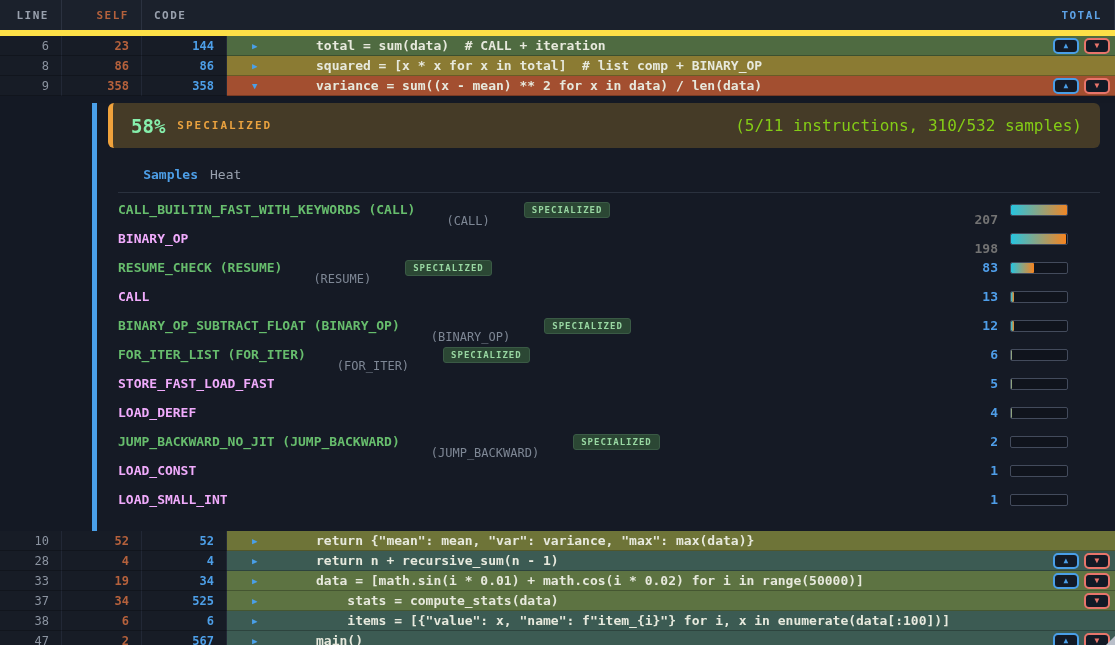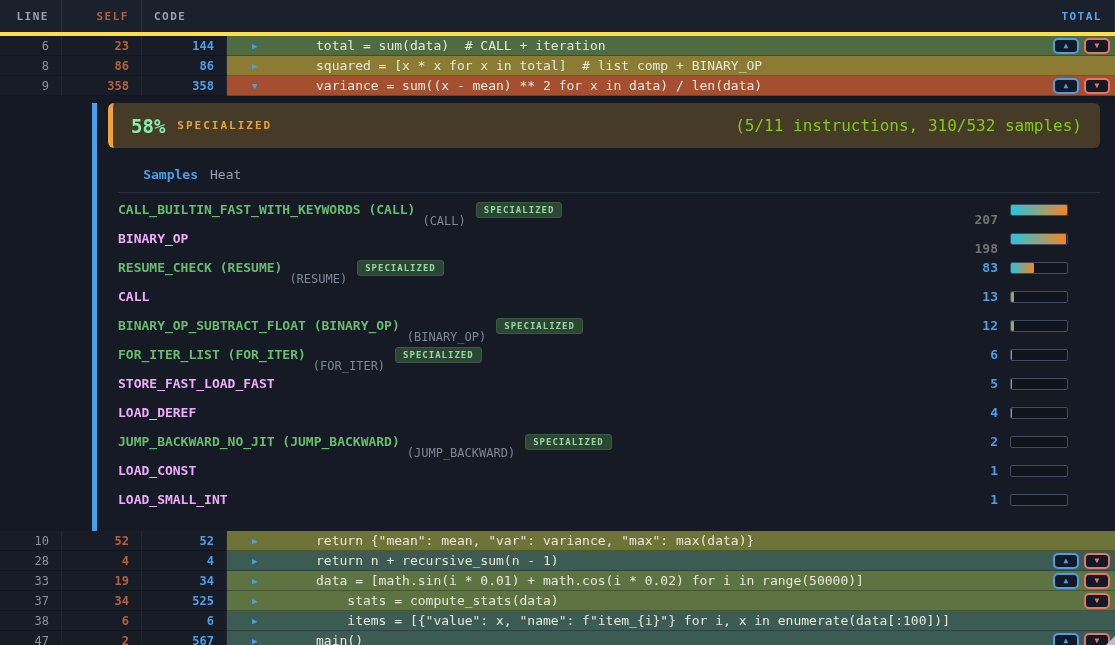--- a/index.html
+++ b/index.html
@@ -4,21 +4,21 @@
 <style>
   * { margin:0; padding:0; box-sizing:border-box; }
   html,body { background:#10141d; }
   .app {
     position:relative; width:1115px; height:645px; overflow:hidden;
     background:#141924; font-family:"DejaVu Sans Mono", monospace; cursor:default;
   }
   
   .hdr {
     display:grid; grid-template-columns:62px 80px 85px 1fr;
-    height:36px; background:#1b212c; border-bottom:4px solid #fde047;
+    height:36px; background:#1b212c; border-bottom:6px solid #fde047;
   }
   .hdr .hcell {
     display:flex; align-items:center; justify-content:flex-end;
     font-size:11px; font-weight:bold; letter-spacing:1.5px;
     color:#99a1ae; padding:0 12px; border-right:1px solid #2b3240;
   }
   .hdr .hcell.code-h { justify-content:flex-start; border-right:none; }
   .hdr .hcell.self-h { color:#b5613c; }
   .hdr .hcell.total-h { color:#5da2e6; }
   
@@ -35,21 +35,21 @@
   .crow .g.sf { color:#b5613c; }
   .crow .g.tt { color:#4d9fe8; }
   .crow .code {
     position:relative; display:flex; align-items:center;
     border-bottom:1px solid rgba(0,0,0,.25); padding-left:25px;
   }
   .tri {
     width:64px; font-size:9px; color:#4aa0e8; flex:none;
   }
   .codetext {
-    white-space:pre; font-size:13px; color:#e7e9dd; overflow:hidden;
+    white-space:pre; font-size:13px; color:#e7e9dd; overflow:hidden;font-weight:bold;
   }
   .btns {
     position:absolute; right:5px; top:2px; display:flex; gap:5px;
   }
   .btn {
     width:26px; height:16px; border-radius:5px; background:#131a26;
     display:flex; align-items:center; justify-content:center;
     font-size:8px; line-height:1;
   }
   .btn.up { border:2px solid #4a9fe8; color:#4a9fe8; }
@@ -68,21 +68,21 @@
   .pct-label { margin-left:12px; font-size:11px; font-weight:bold; letter-spacing:2px; color:#eaa23f; }
   .banner-meta { margin-left:auto; font-size:16px; color:#84cc16; }
   .tbl-head, .irow { display:flex; align-items:center; padding:0 15px 0 21px; }
   .tbl-head { height:24px; margin-top:14px; }
   .tbl-head .col-instr { flex:1; font-size:13px; color:#99a1ae; }
   .tbl-head .col-samples { width:80px; text-align:right; font-size:13px; font-weight:bold; color:#4d9fe8; }
   .tbl-head .col-heat { width:102px; padding-left:12px; font-size:13px; color:#99a1ae; }
   .tbl-div { border-bottom:1px solid #2a313e; margin:6px 15px 0 21px; }
   .irows { padding-top:2px; }
   .irow { height:29px; }
-  .iname { flex:1; display:flex; align-items:center; white-space:nowrap; overflow:hidden; }
+  .iname { flex:1; display:flex; align-items:center; white-space:nowrap; overflow:hidden;gap:24px; }
   .opname { font-size:13px; font-weight:bold; color:#f0abfc; }
   .opname.spec { color:#67bd6d; }
   .fam { margin-left:7px; font-size:12px; color:#7e8795;margin-top:22px; }
   .badge {
     margin-left:10px; font-size:9px; font-weight:bold; letter-spacing:1px;
     color:#98d7a2; background:#2b4734; border:1px solid #3a5a45;
     border-radius:3px; padding:2px 7px;
   }
   .samples { width:80px; text-align:right; font-size:13px; font-weight:bold; }
   .samples.red { color:#737373;margin-top:20px; }

